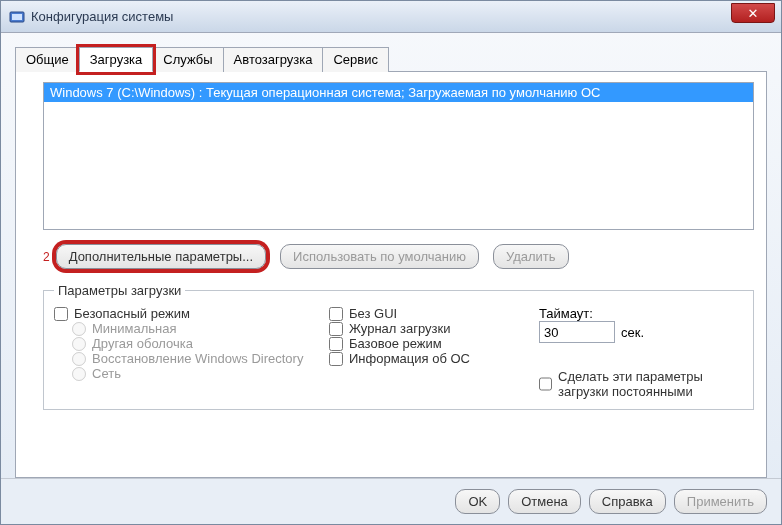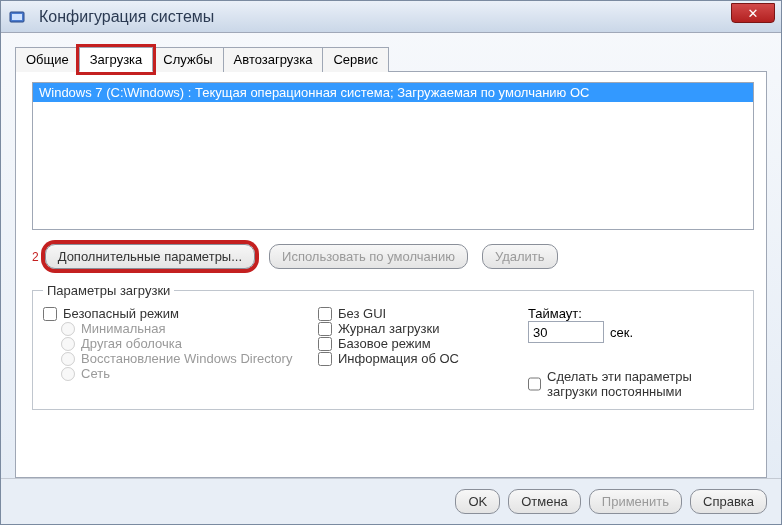--- a/index.html
+++ b/index.html
@@ -2,31 +2,31 @@
 <html><head>
 <meta charset="utf-8">
 <style>
 * { box-sizing: border-box; margin: 0; padding: 0; font-family: "Segoe UI", Tahoma, Arial, sans-serif; font-size: 13px; }
 body { background: #d9e4ef; width: 782px; height: 525px; overflow: hidden; }
 
 .window { width: 100%; height: 100%; background: linear-gradient(#f7f9fc, #e3ebf5); border: 1px solid #7a8aa0; display: flex; flex-direction: column; }
 
 .titlebar { height: 32px; background: linear-gradient(#eaf0f8, #cad7e8); display: flex; align-items: center; padding: 0 8px; position: relative; border-bottom: 1px solid #a0a8b8; }
 .title-icon { width: 16px; height: 16px; margin-right: 6px; }
-.titlebar-title { color: #2b3a52; font-size: 16px; margin-left: 8px; }
+.titlebar-title { color: #2b3a52; font-size: 13px; }
 .close-btn { position: absolute; right: 6px; top: 2px; width: 44px; height: 20px; background: linear-gradient(#d24a4a, #b22020); border: 1px solid #7a1616; border-radius: 0 0 4px 4px; display: flex; align-items: center; justify-content: center; color: #fff; font-size: 14px; cursor: pointer; }
 
 .content-area { flex: 1; padding: 14px 14px 0 14px; display: flex; flex-direction: column; }
 
 .tab-row { display: flex; position: relative; z-index: 2; }
 .tab { padding: 4px 10px; background: #f5f5f5; border: 1px solid #9fa7b5; border-bottom: none; margin-right: -1px; cursor: pointer; position: relative; }
 .tab.active { background: #ffffff; border-bottom: 1px solid #ffffff; z-index: 3; }
 .tab-highlight { box-shadow: 0 0 0 3px #c42020; }
 
-.tab-panel { flex: 1; background: #ffffff; border: 1px solid #9fa7b5; margin-top: -1px; padding: 10px 12px 6px 16px; display: flex; flex-direction: column; }
+.tab-panel { flex: 1; background: #ffffff; border: 1px solid #9fa7b5; margin-top: -1px; padding: 10px 12px 6px 27px; display: flex; flex-direction: column; }
 
 .boot-list { height: 148px; border: 1px solid #9fa7b5; background: #fff; overflow: auto; }
 .boot-entry { background: #3399ff; color: #fff; padding: 2px 6px; display: block; width: 100%; text-align: left; }
 
 .anno-red { color: #c42020; font-size: 12px; }
 
 .button-row { display: flex; align-items: center; gap: 14px; margin-top: 14px; position: relative; }
 .btn { height: 25px; padding: 0 12px; background: linear-gradient(#f7f7f7,#e4e4e4); border: 1px solid #8a8f99; border-radius: 10px; cursor: pointer; color: #333; }
 .btn:disabled, .btn.disabled { color: #9a9a9a; cursor: default; }
 .btn-highlight { box-shadow: 0 0 0 4px #c42020; }
@@ -157,17 +157,17 @@
 
         </div>
       </fieldset>
 
     </div>
   </div>
 
   <div class="footer-row">
     <button class="btn">OK</button>
     <button class="btn">Отмена</button>
+    <button class="btn">Справка</button>
     <button class="btn disabled" disabled="">Применить</button>
-    <button class="btn">Справка</button>
   </div>
 
 </div>
 
 </body></html>

